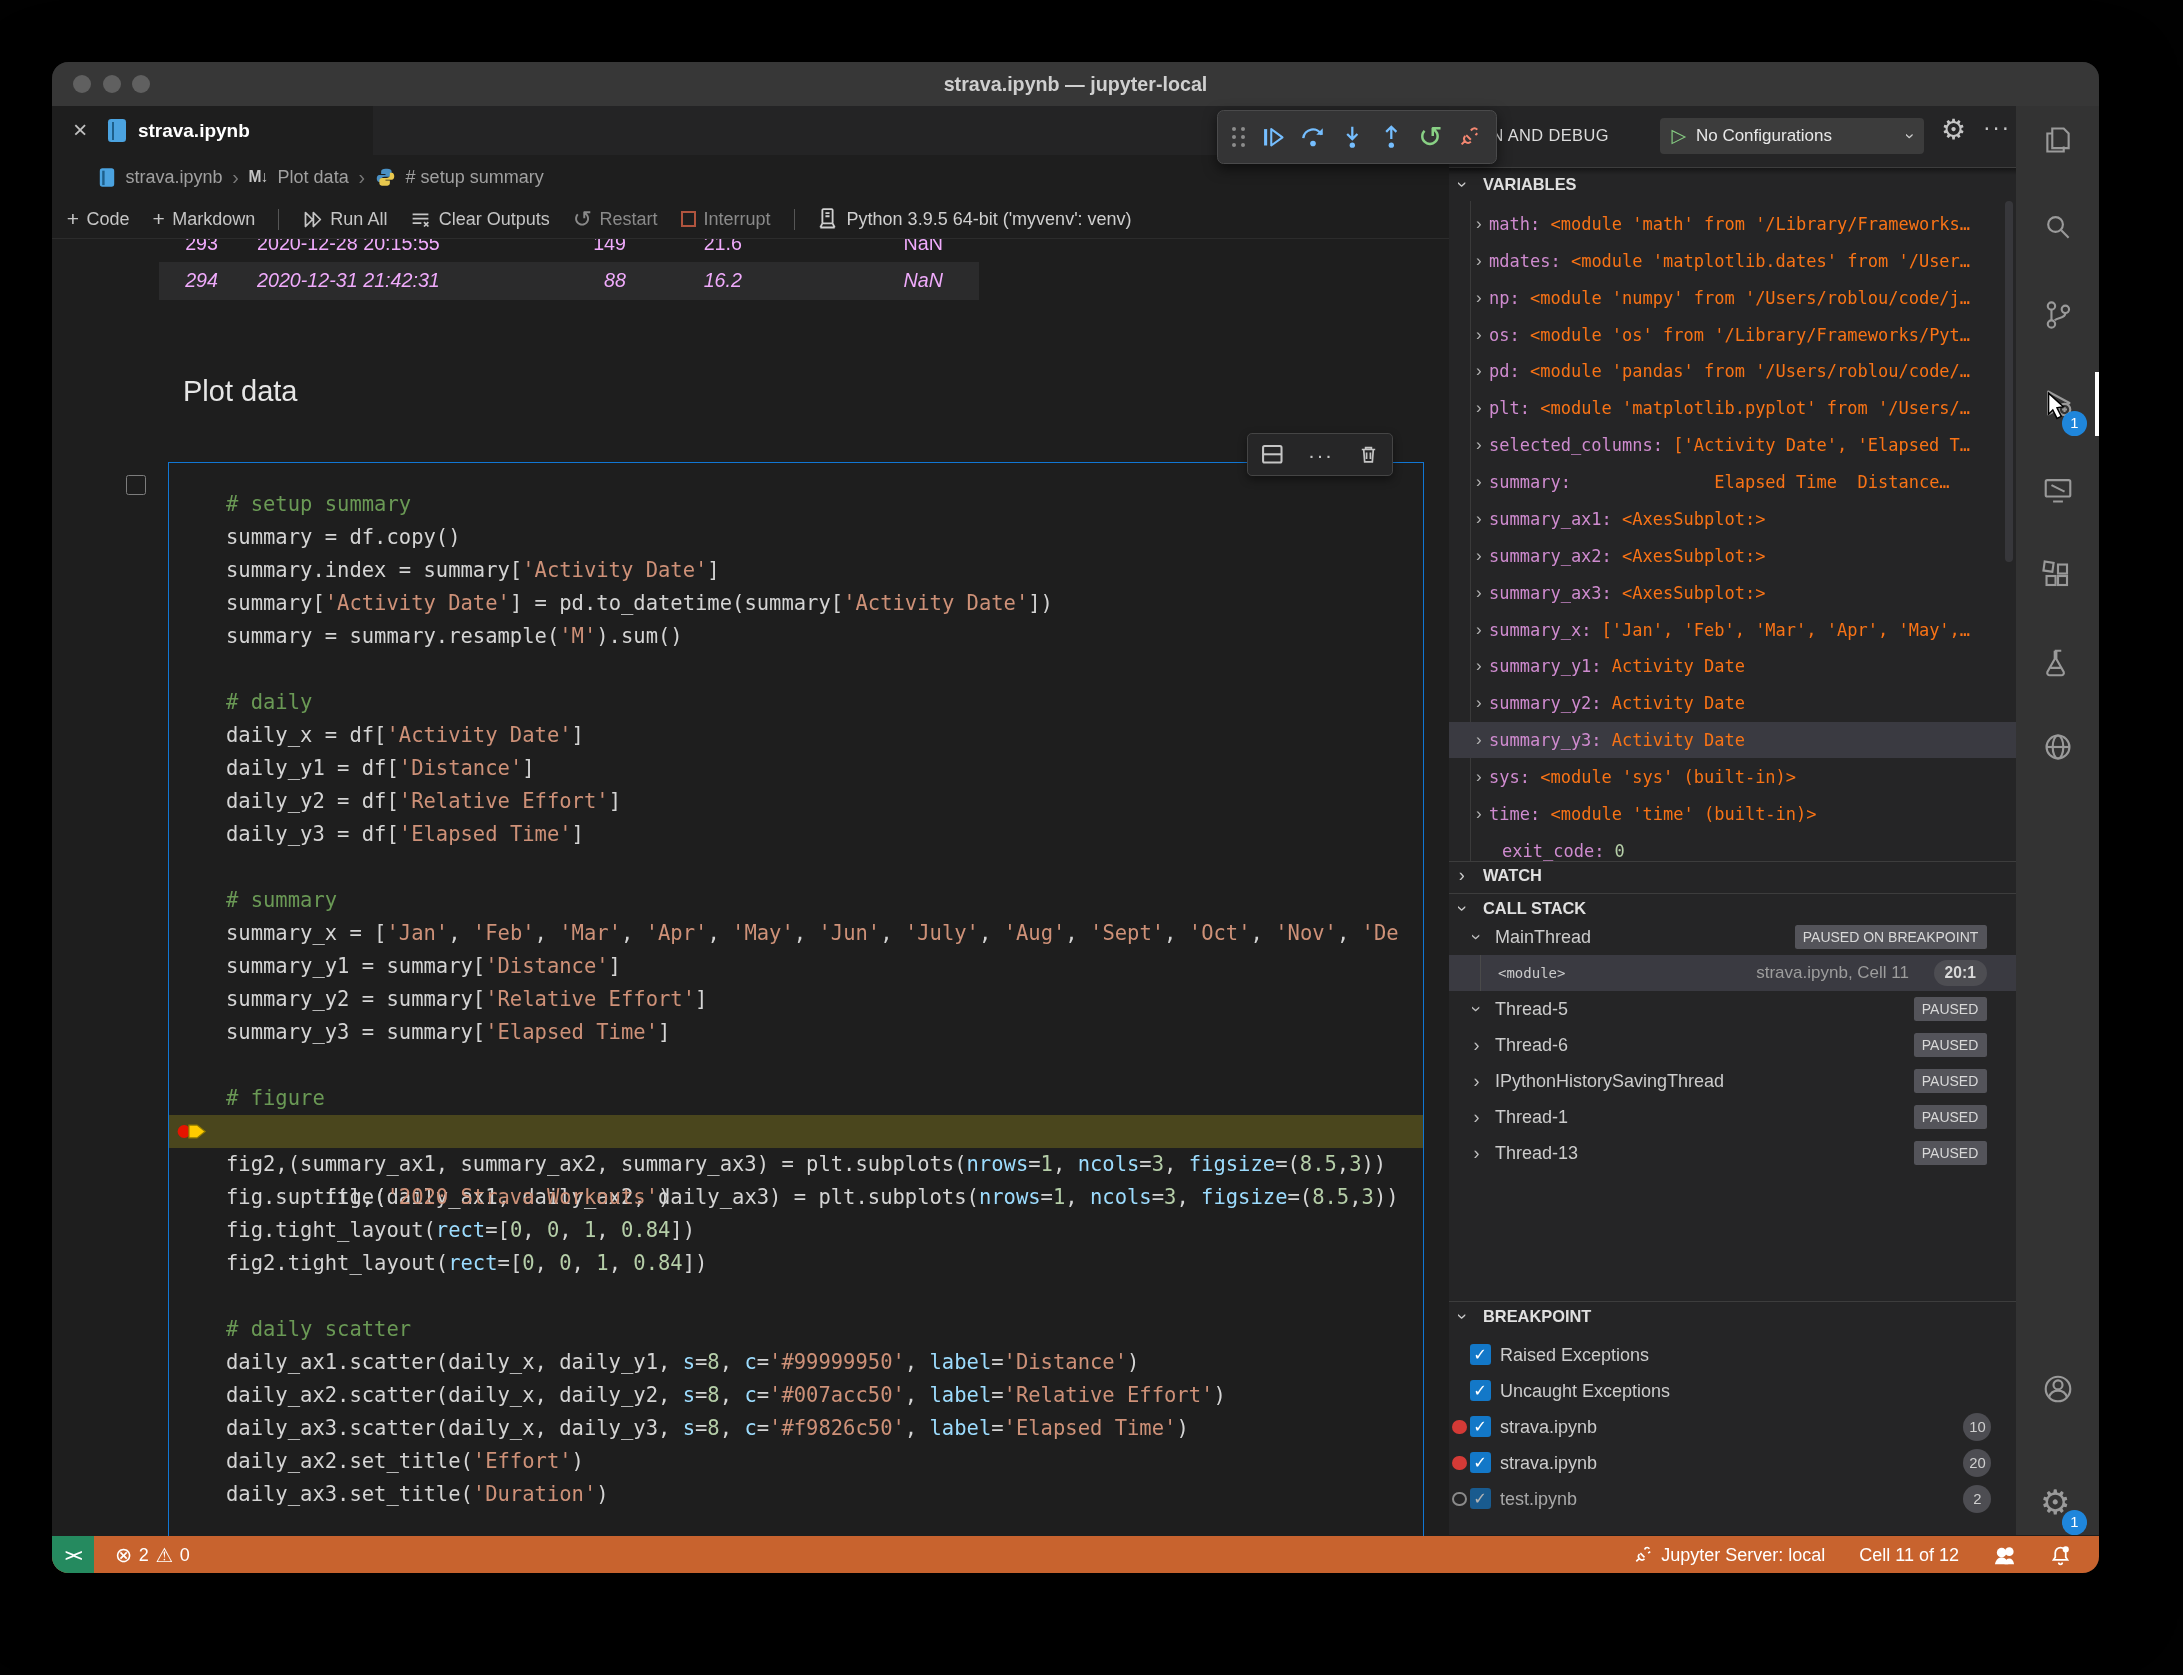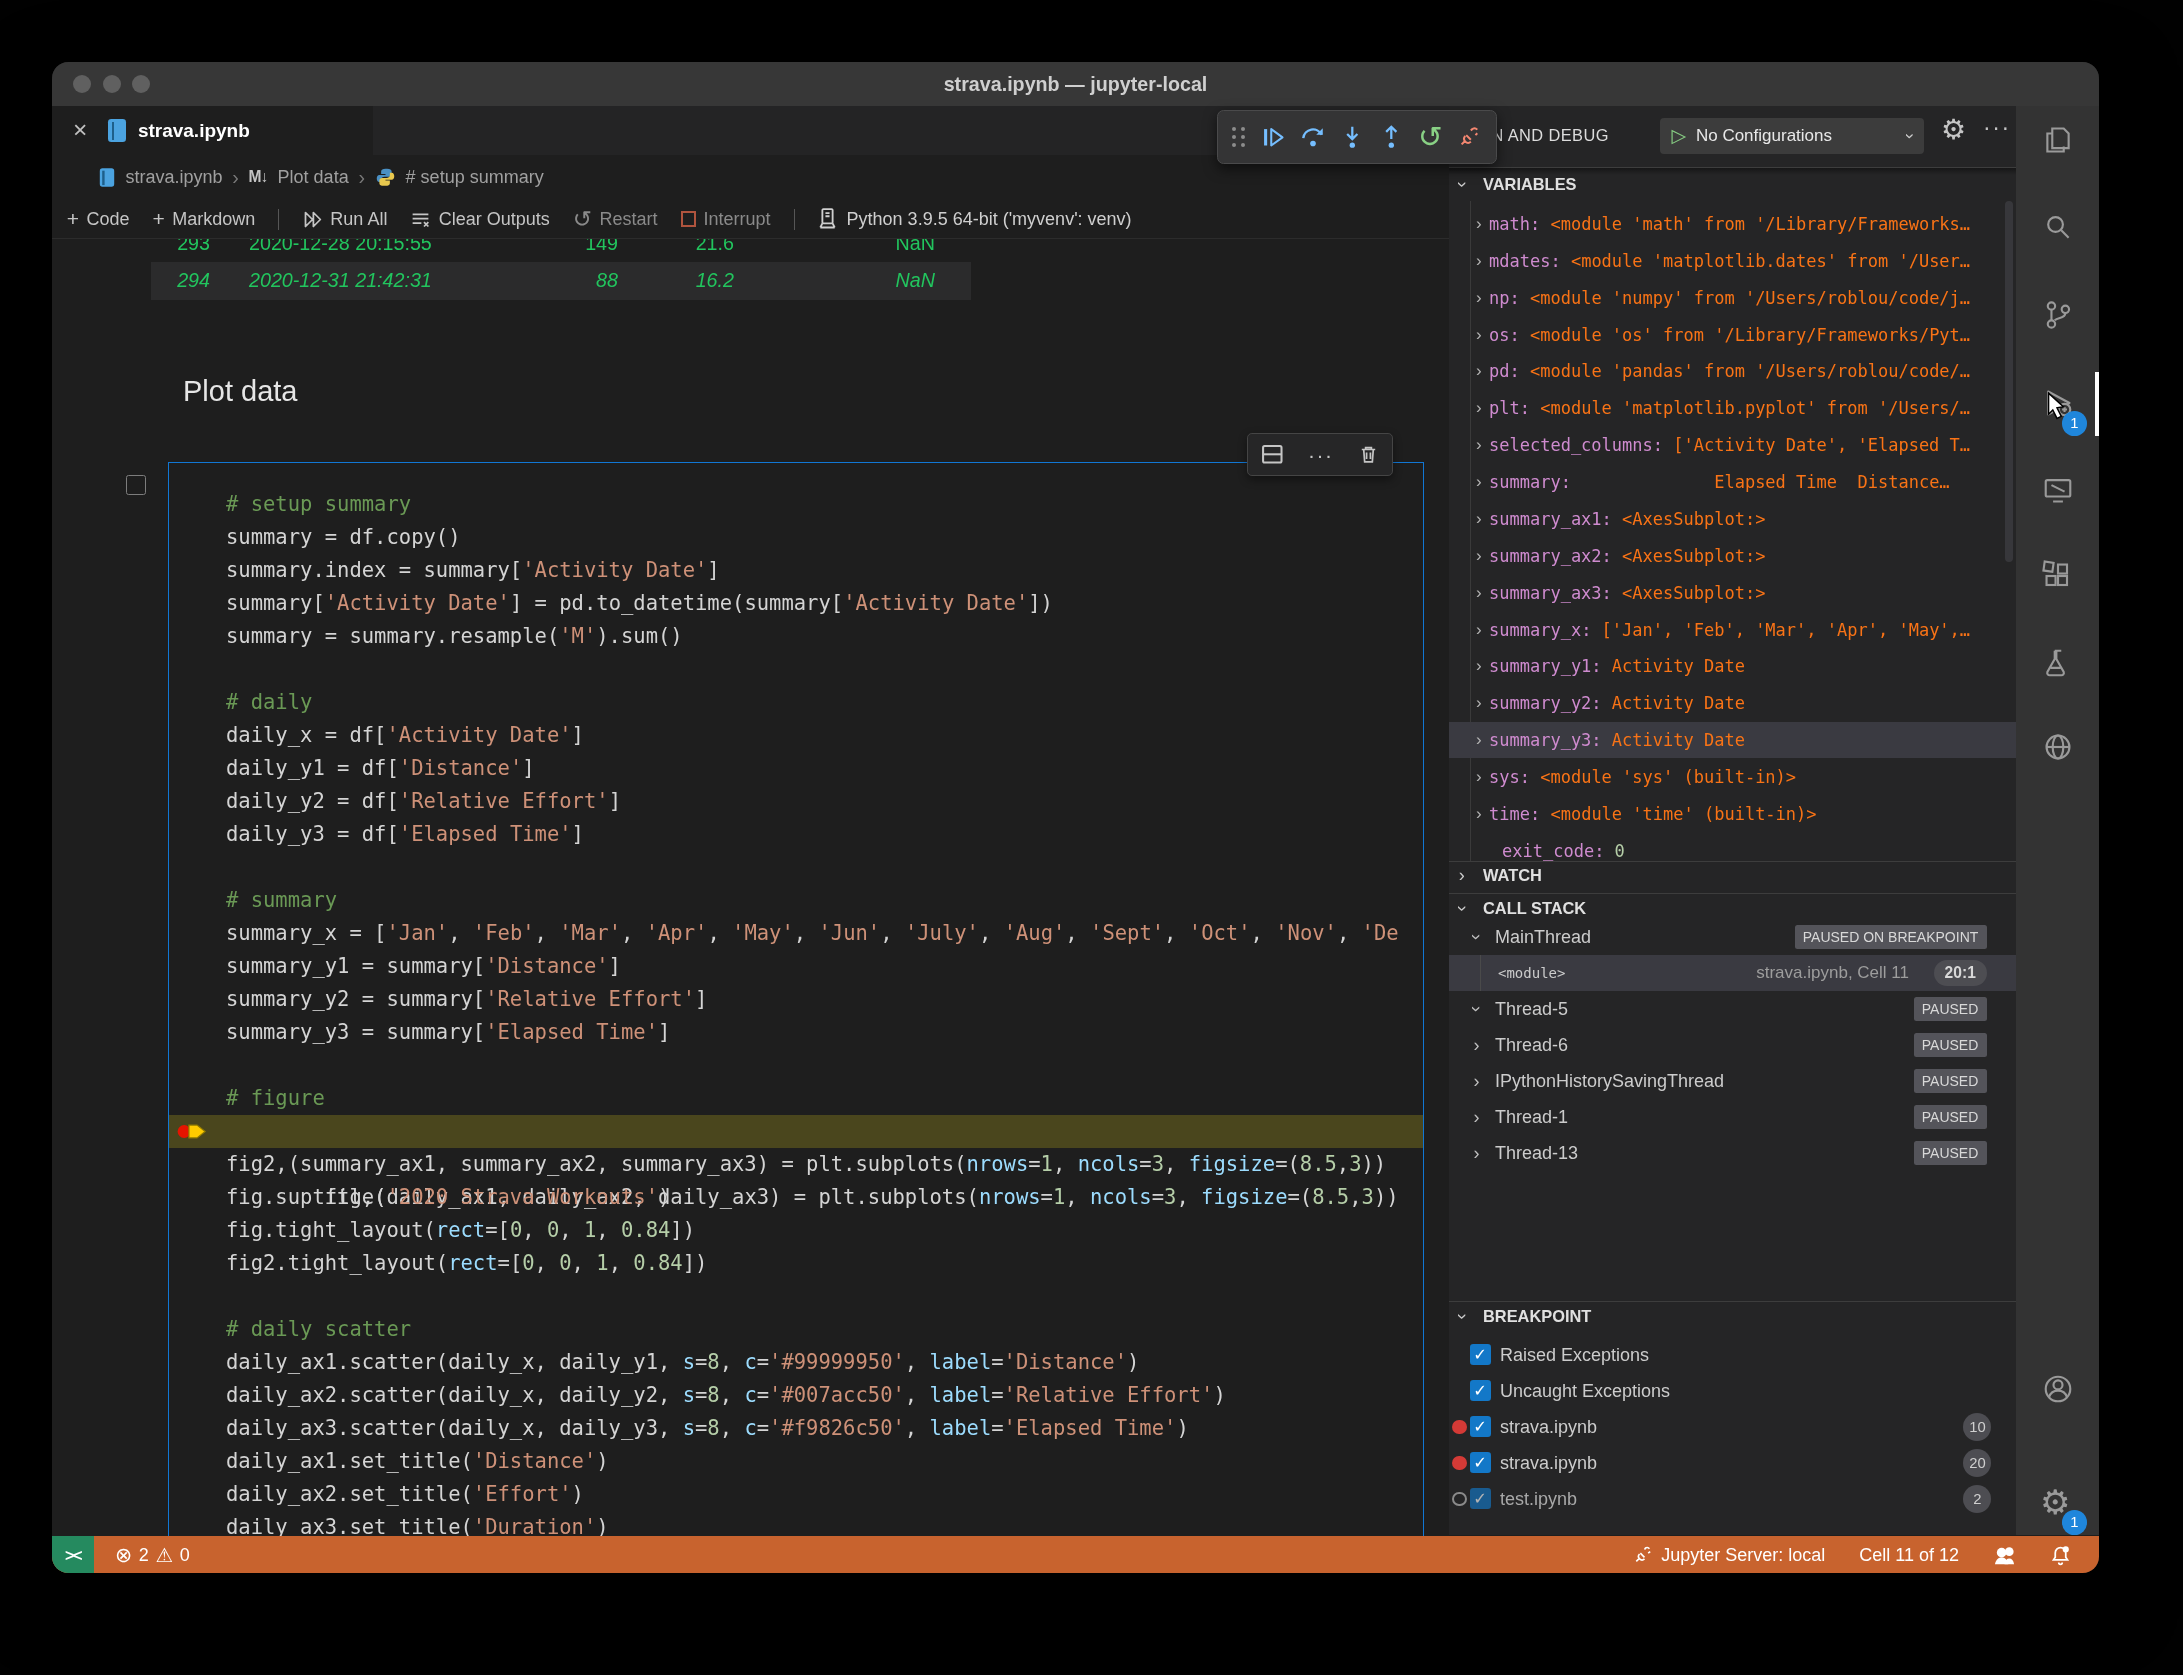--- a/index.html
+++ b/index.html
@@ -31,21 +31,21 @@
     color:#c5c5c5;font-size:18px;}
   .tool{display:flex;align-items:center;gap:7.4px;white-space:nowrap;}
   .tool .plus{font-size:21px;}
   .vdiv{width:0.8px;height:21px;background:#565656;}
   .dim{color:#8a8a8a;}
   .intsq{width:15.6px;height:15.6px;border:2px solid #b0543e;display:inline-block;}
   .runico{display:inline-flex;}
   .kern{display:flex;align-items:center;gap:8.2px;color:#cfcfcf;}
   
   .editor{position:absolute;left:0;top:177px;width:1397px;height:1297px;background:#1e1e1e;overflow:hidden;}
-  .trow{position:absolute;left:99px;width:820px;height:38px;color:#22c55e;font-size:19.7px;}
+  .trow{position:absolute;left:107px;width:820px;height:38px;color:#f0abfc;font-size:19.7px;}
   .trow span{position:absolute;top:7.4px;}
   .t-idx{left:0;width:59px;text-align:right;}
   .t-date{left:98px;}
   .t-v1{left:393px;width:74px;text-align:right;}
   .t-v2{left:508px;width:75px;text-align:right;}
   .t-v3{left:706px;width:78px;text-align:right;}
   .striped{background:#2b2b2c;font-style:italic;}
   .mdhead{position:absolute;left:131px;top:136px;color:#e6e6e6;font-size:29px;font-weight:500;}
   .cellbox{position:absolute;left:116px;top:223px;width:1256px;height:1266px;border:1.6px solid #1177d4;background:#1e1e1e;padding-top:25.4px;}
   .collapse-sq{position:absolute;left:74px;top:236px;width:19.7px;height:19.7px;border:1.6px solid #7d7d7d;border-radius:2.5px;}
@@ -252,21 +252,20 @@
         <span><span class="tk-v">fig,(daily_ax1, daily_ax2, daily_ax3) = plt.subplots(</span><span class="tk-k">nrows</span><span class="tk-v">=</span><span class="tk-n">1</span><span class="tk-v">, </span><span class="tk-k">ncols</span><span class="tk-v">=</span><span class="tk-n">3</span><span class="tk-v">, </span><span class="tk-k">figsize</span><span class="tk-v">=(</span><span class="tk-n">8.5</span><span class="tk-v">,</span><span class="tk-n">3</span><span class="tk-v">))</span></span></div>
       <div class="cl"><span><span class="tk-v">fig2,(summary_ax1, summary_ax2, summary_ax3) = plt.subplots(</span><span class="tk-k">nrows</span><span class="tk-v">=</span><span class="tk-n">1</span><span class="tk-v">, </span><span class="tk-k">ncols</span><span class="tk-v">=</span><span class="tk-n">3</span><span class="tk-v">, </span><span class="tk-k">figsize</span><span class="tk-v">=(</span><span class="tk-n">8.5</span><span class="tk-v">,</span><span class="tk-n">3</span><span class="tk-v">))</span></span></div>
       <div class="cl"><span><span class="tk-v">fig.suptitle(</span><span class="tk-s">'2020 Strava Workouts'</span><span class="tk-v">)</span></span></div>
       <div class="cl"><span><span class="tk-v">fig.tight_layout(</span><span class="tk-k">rect</span><span class="tk-v">=[</span><span class="tk-n">0</span><span class="tk-v">, </span><span class="tk-n">0</span><span class="tk-v">, </span><span class="tk-n">1</span><span class="tk-v">, </span><span class="tk-n">0.84</span><span class="tk-v">])</span></span></div>
       <div class="cl"><span><span class="tk-v">fig2.tight_layout(</span><span class="tk-k">rect</span><span class="tk-v">=[</span><span class="tk-n">0</span><span class="tk-v">, </span><span class="tk-n">0</span><span class="tk-v">, </span><span class="tk-n">1</span><span class="tk-v">, </span><span class="tk-n">0.84</span><span class="tk-v">])</span></span></div>
       <div class="cl"><span></span></div>
       <div class="cl"><span><span class="tk-c"># daily scatter</span></span></div>
       <div class="cl"><span><span class="tk-v">daily_ax1.scatter(daily_x, daily_y1, </span><span class="tk-k">s</span><span class="tk-v">=</span><span class="tk-n">8</span><span class="tk-v">, </span><span class="tk-k">c</span><span class="tk-v">=</span><span class="tk-s">'#99999950'</span><span class="tk-v">, </span><span class="tk-k">label</span><span class="tk-v">=</span><span class="tk-s">'Distance'</span><span class="tk-v">)</span></span></div>
       <div class="cl"><span><span class="tk-v">daily_ax2.scatter(daily_x, daily_y2, </span><span class="tk-k">s</span><span class="tk-v">=</span><span class="tk-n">8</span><span class="tk-v">, </span><span class="tk-k">c</span><span class="tk-v">=</span><span class="tk-s">'#007acc50'</span><span class="tk-v">, </span><span class="tk-k">label</span><span class="tk-v">=</span><span class="tk-s">'Relative Effort'</span><span class="tk-v">)</span></span></div>
       <div class="cl"><span><span class="tk-v">daily_ax3.scatter(daily_x, daily_y3, </span><span class="tk-k">s</span><span class="tk-v">=</span><span class="tk-n">8</span><span class="tk-v">, </span><span class="tk-k">c</span><span class="tk-v">=</span><span class="tk-s">'#f9826c50'</span><span class="tk-v">, </span><span class="tk-k">label</span><span class="tk-v">=</span><span class="tk-s">'Elapsed Time'</span><span class="tk-v">)</span></span></div>
-      <div class="cl"><span><span class="tk-v">daily_ax1.set_title(</span><span class="tk-s">'Distance'</span><span class="tk-v">)</span></span></div>
       <div class="cl"><span><span class="tk-v">daily_ax2.set_title(</span><span class="tk-s">'Effort'</span><span class="tk-v">)</span></span></div>
       <div class="cl"><span><span class="tk-v">daily_ax3.set_title(</span><span class="tk-s">'Duration'</span><span class="tk-v">)</span></span></div>
     </div>
 
     <div class="cltoolbar">
       <svg width="24.6" height="24.6" viewBox="0 0 24 24">
           <rect x="3" y="4" width="18" height="16" rx="1.5" stroke="#c5c5c5" stroke-width="2" fill="none"></rect>
           <path d="M3 12h18" stroke="#c5c5c5" stroke-width="2"></path>
         </svg>
       <span style="font-size:21px;letter-spacing:1.6px;">···</span>

